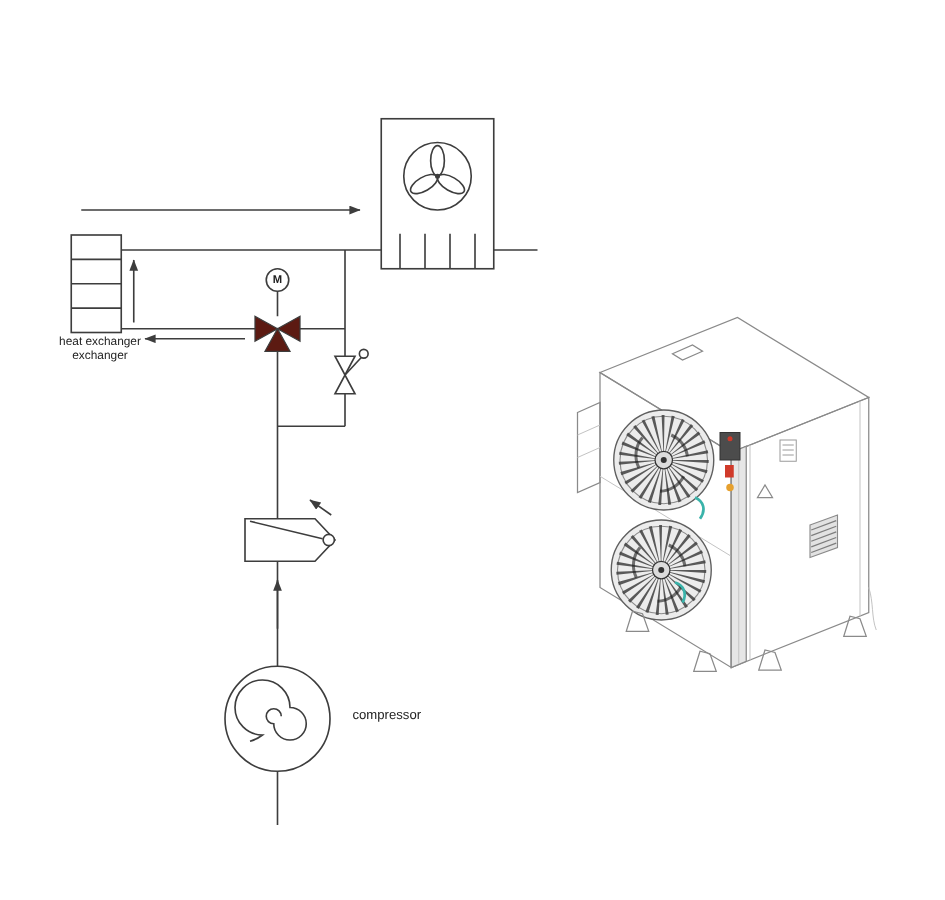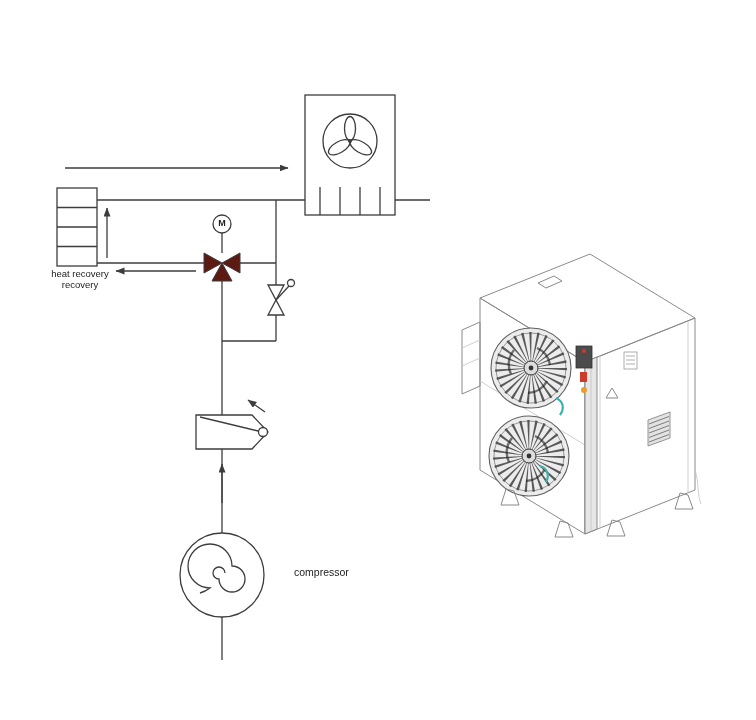--- a/index.html
+++ b/index.html
@@ -162,19 +162,19 @@
 
     <g>
       <polygon class="ill" points="506,489 501,505 519,505 514,491" fill="#ffffff"></polygon>
       <polygon class="ill" points="560,521 555,537 573,537 568,523" fill="#ffffff"></polygon>
       <polygon class="ill" points="612,520 607,536 625,536 620,522" fill="#ffffff"></polygon>
       <polygon class="ill" points="680,493 675,509 693,509 688,495" fill="#ffffff"></polygon>
     </g>
   </g>
 </svg>
 
-<div class="lbl" style="left:44px;top:268px;width:72px;">heat recovery recovery</div>
+<div class="lbl" style="left:44px;top:268px;width:72px;">heat exchanger exchanger</div>
 
-<div class="lbl lbl-comp" style="left:282px;top:566px;width:90px;margin-left:12px;">compressor</div>
+<div class="lbl lbl-comp" style="left:282px;top:566px;width:90px;">compressor</div>
 
 <div class="lbl lbl-m" style="left:214px;top:218px;width:16px;">M</div>
 
 </div>
 
 </body></html>

